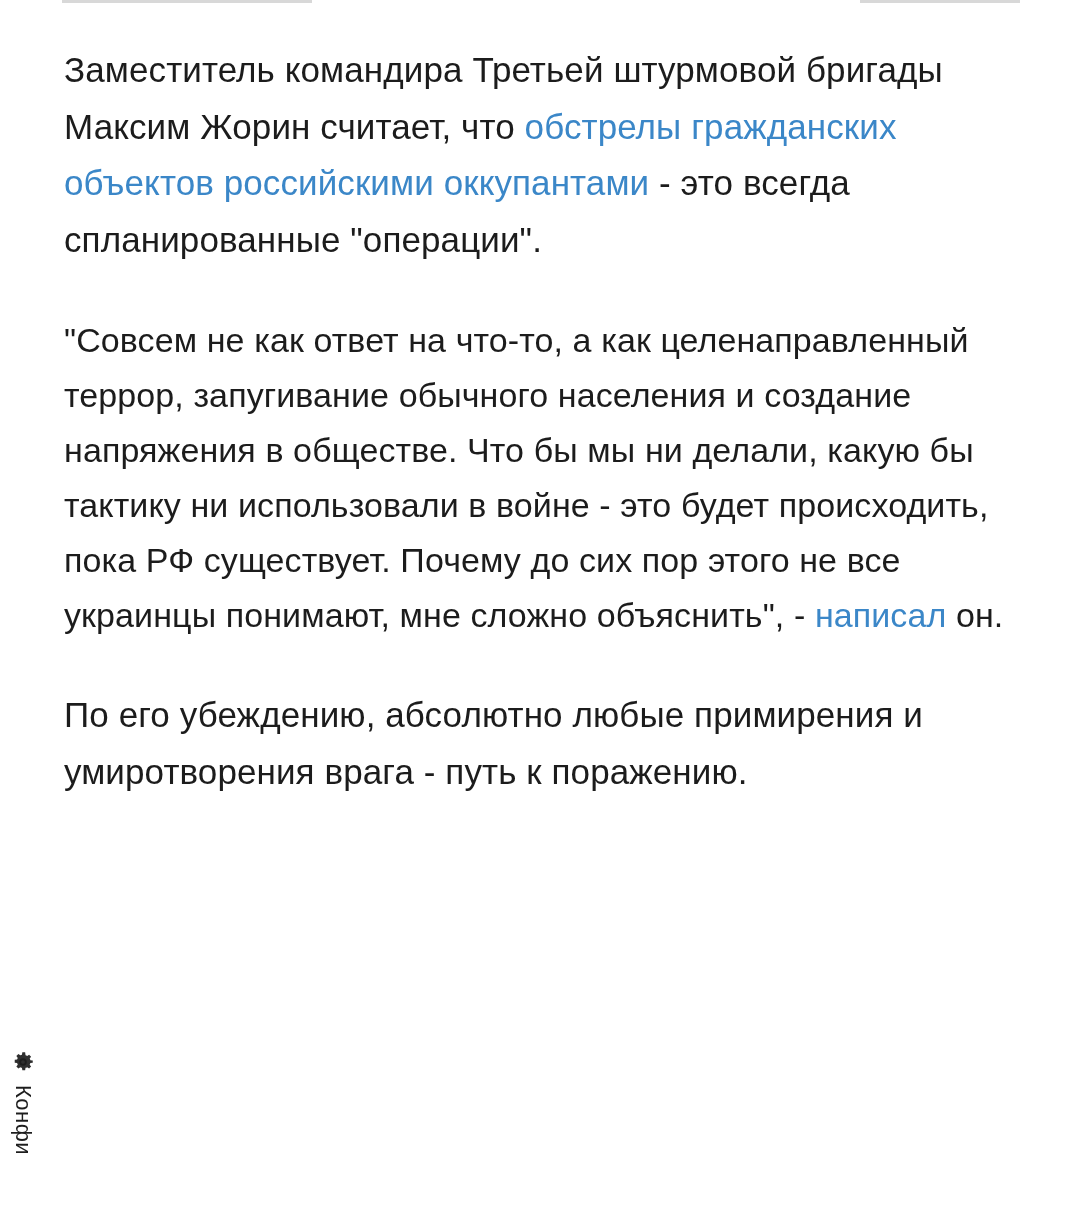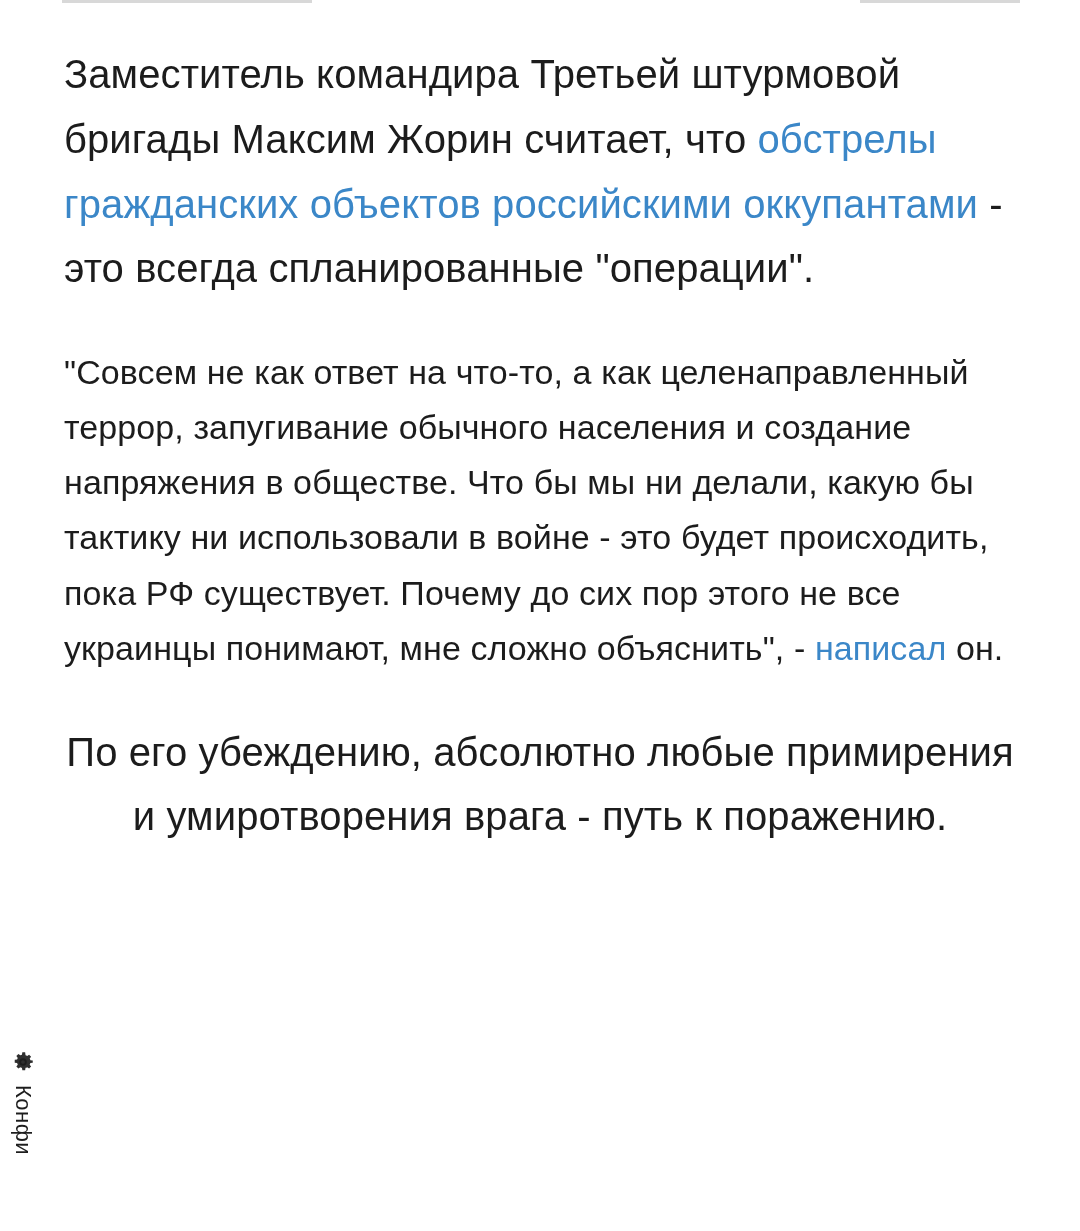--- a/index.html
+++ b/index.html
@@ -28,27 +28,27 @@
   .top-rule-right { right: 60px; width: 160px; }
 
   .article {
     position: absolute;
     left: 64px;
     top: 42px;
     width: 952px;
   }
 
   .para {
-    font-size: 40px;
+    font-size: 35px;
     line-height: 1.62;
     color: #1c1c1c;
     margin: 0 0 44px 0;
     letter-spacing: 0.1px;
   }
-  .para:last-child { margin-bottom: 0; text-align: center; }
+  .para:last-child { margin-bottom: 0; }
 
   .para.second { font-size: 34px; }
 
   a.link {
     color: #3b87c8;
     text-decoration: none;
   }
 
   
   .consent-tab {

